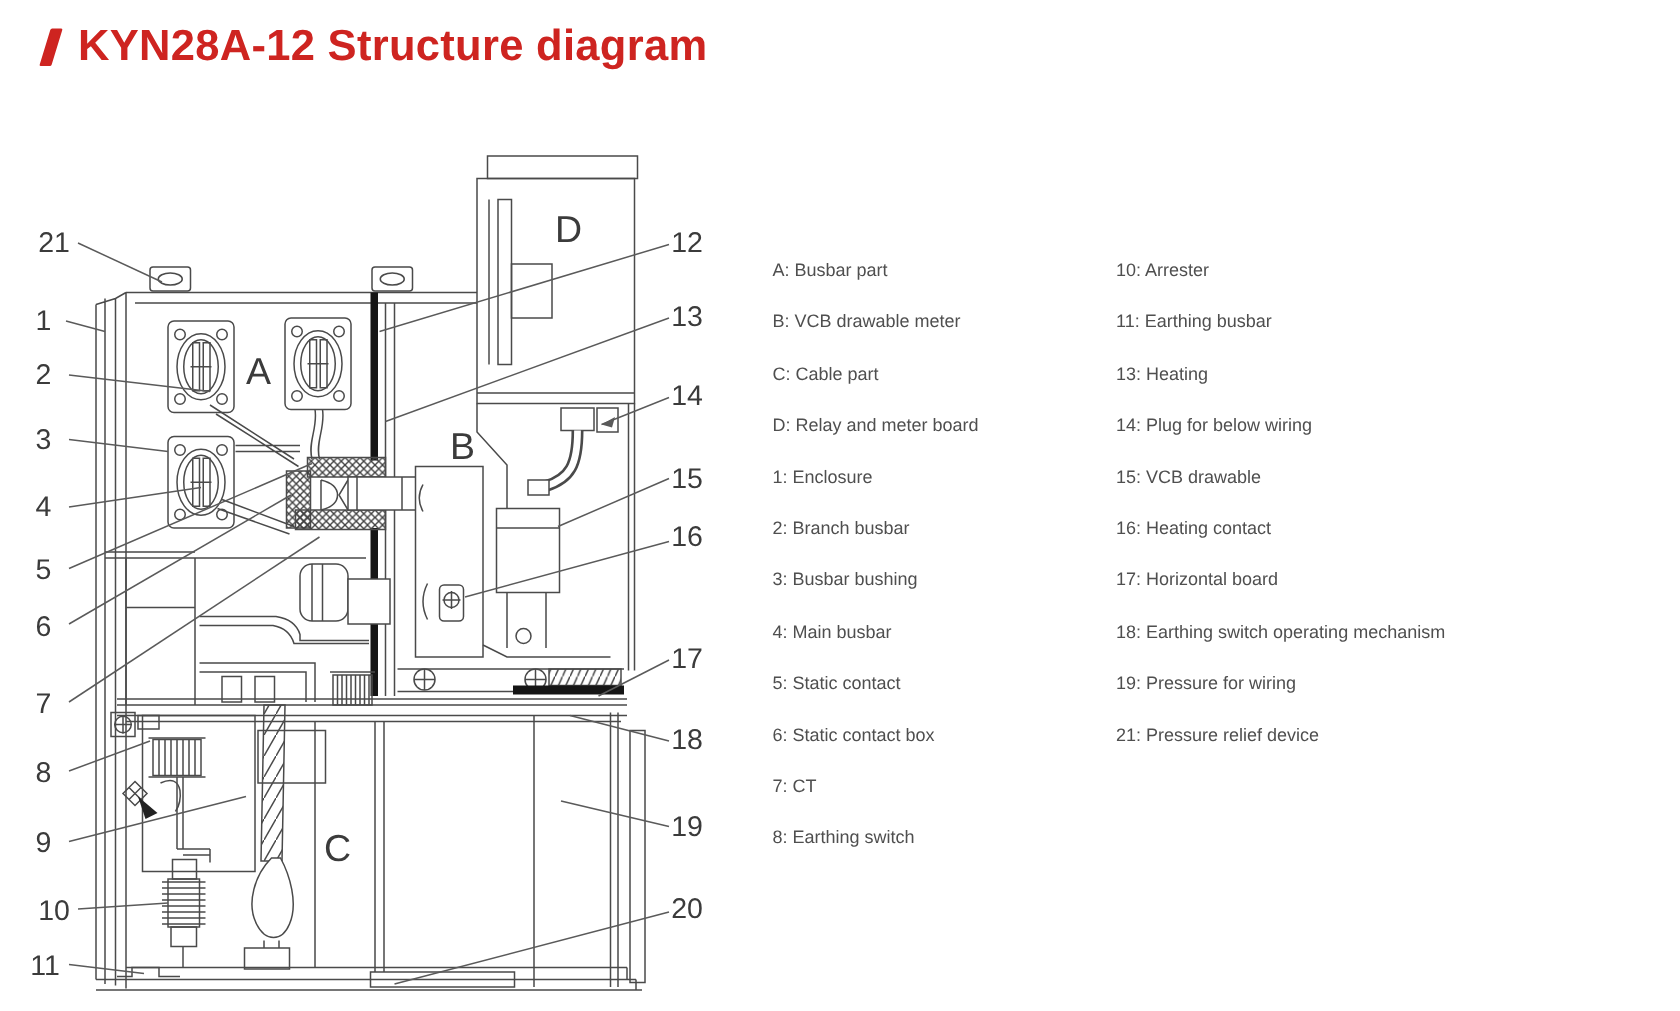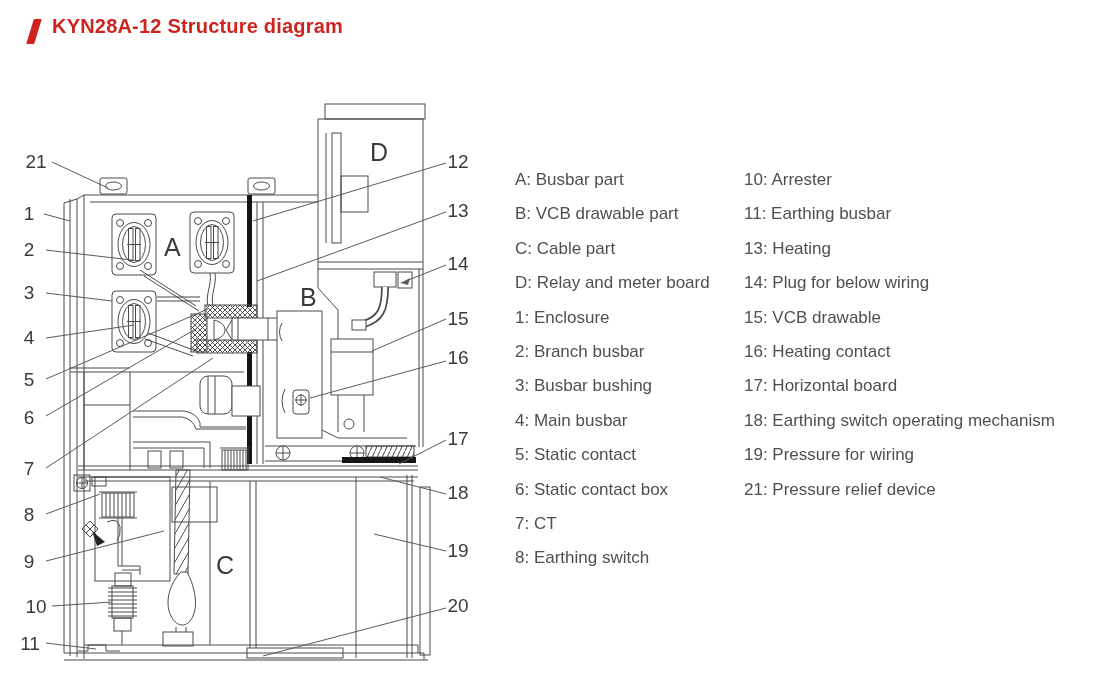--- a/index.html
+++ b/index.html
@@ -6,45 +6,45 @@
   body{
     width:1120px;height:674px;position:relative;overflow:hidden;
     background:#ffffff;font-family:"Liberation Sans",sans-serif;
   }
   .title-slash{
     position:absolute;left:30px;top:19px;width:8px;height:25px;
     background:#ce2420;transform:skewX(-17deg);border-radius:1px;
   }
   .page-title{
     position:absolute;left:52px;top:15px;margin:0;
-    font-size:20px;font-weight:bold;color:#ce2420;letter-spacing:.2px;
+    font-size:29px;font-weight:bold;color:#ce2420;letter-spacing:.2px;
     white-space:nowrap;
   }
   .legend-col{
     position:absolute;top:163px;margin:0;padding:0;list-style:none;
-    font-size:17px;color:#4f4f4f;
+    font-size:12px;color:#4f4f4f;
   }
   .legend-col li{height:34.4px;line-height:34.4px;white-space:nowrap;}
   .col-left{left:515px;}
   .col-right{left:744px;}
   svg.diagram{position:absolute;left:0;top:0;}
   .callout{font-size:19px;fill:#3b3b3b;}
   .comp-letter{font-size:25px;fill:#3b3b3b;}
 </style>
 </head>
 <body>
 
 <header>
   <span class="title-slash"></span>
   <h1 class="page-title">KYN28A-12 Structure diagram</h1>
 </header>
 
 <ul class="legend-col col-left">
   <li>A: Busbar part</li>
-  <li>B: VCB drawable part</li>
+  <li>B: VCB drawable meter</li>
   <li>C: Cable part</li>
   <li>D: Relay and meter board</li>
   <li>1: Enclosure</li>
   <li>2: Branch busbar</li>
   <li>3: Busbar bushing</li>
   <li>4: Main busbar</li>
   <li>5: Static contact</li>
   <li>6: Static contact box</li>
   <li>7: CT</li>
   <li>8: Earthing switch</li>

